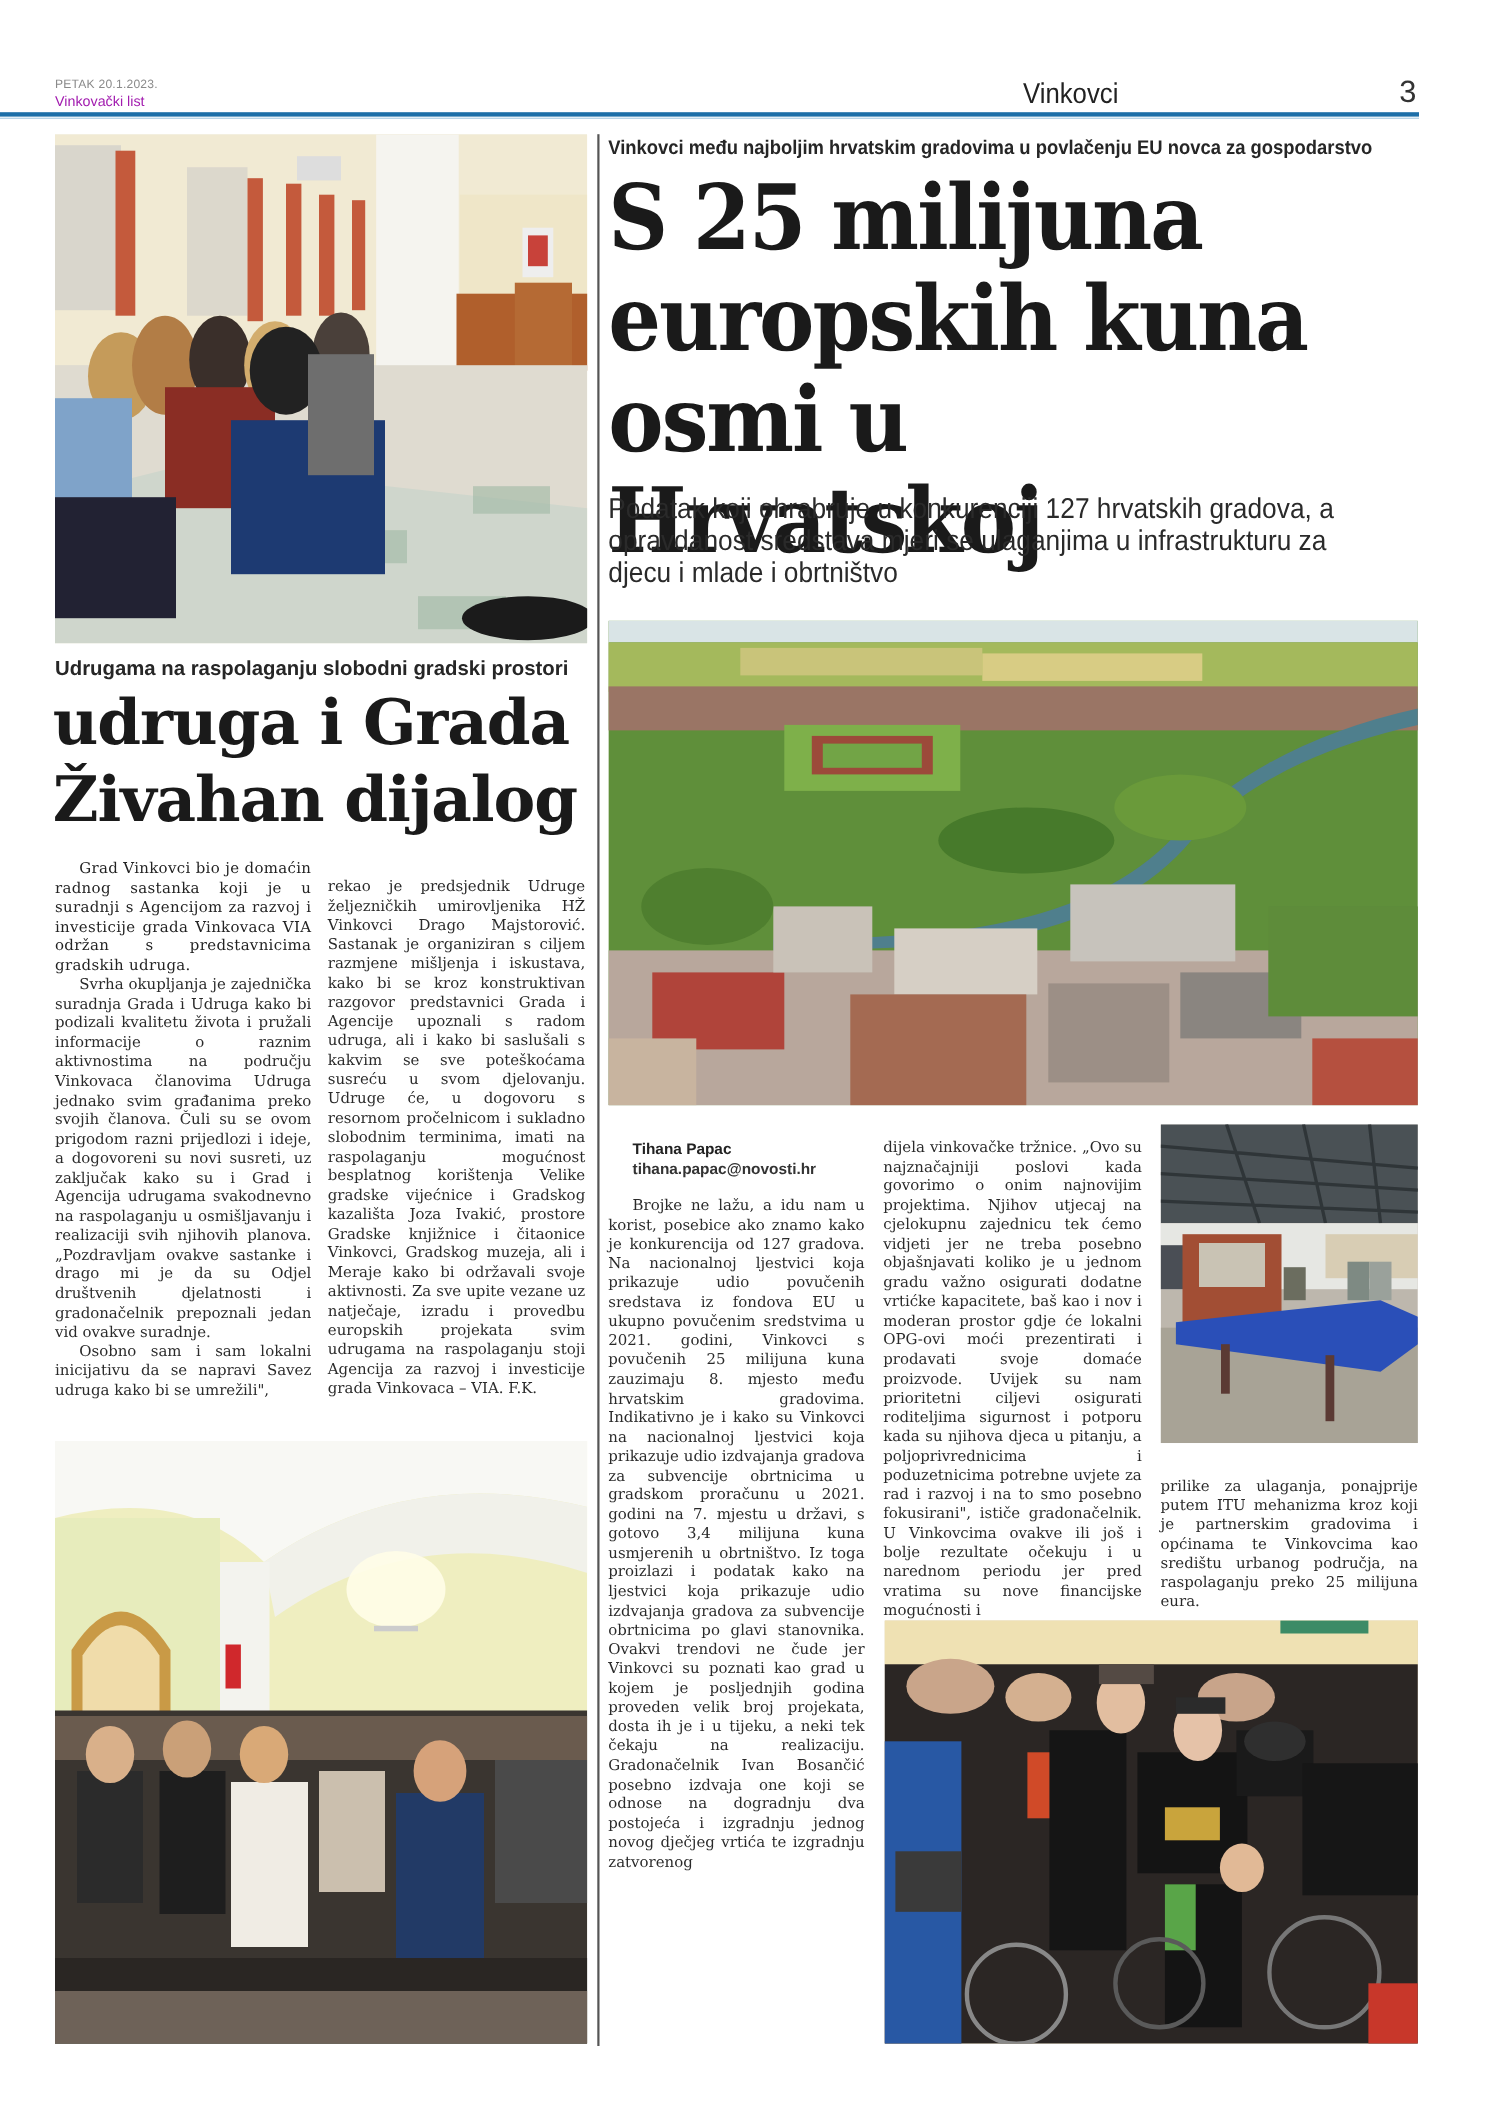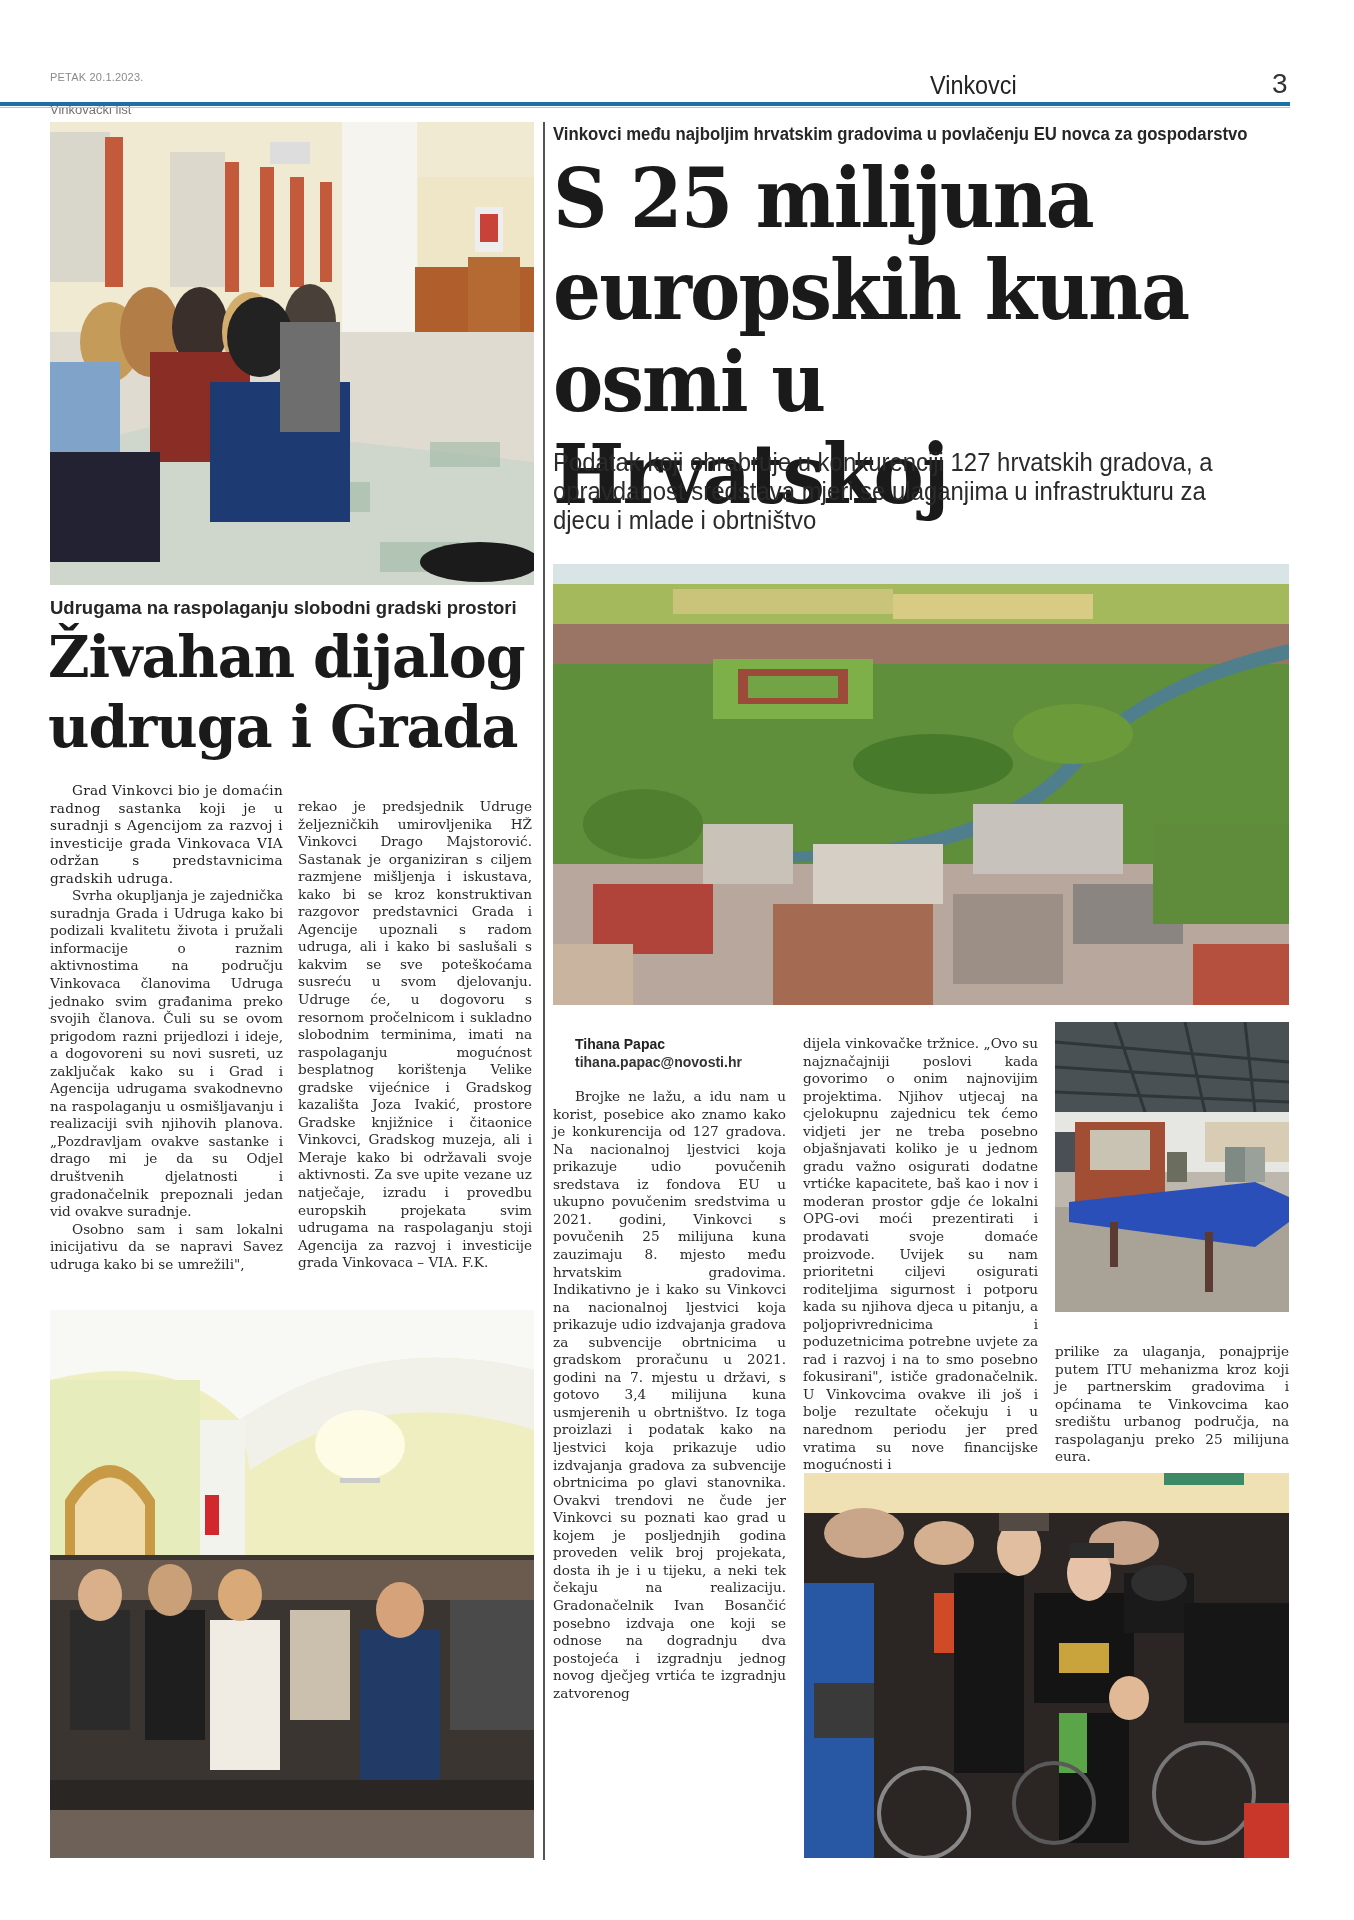--- a/index.html
+++ b/index.html
@@ -1,21 +1,21 @@
 <!DOCTYPE html>
 <html><head>
 <meta charset="utf-8">
 <style>
   * { box-sizing: border-box; margin: 0; padding: 0; }
   html, body { width: 1354px; height: 1920px; background: #ffffff; overflow: hidden; }
   body { position: relative; font-family: "DejaVu Serif", serif; color: #1e1e1e; }
 
   
   .hdr-date { position: absolute; left: 50px; top: 71px; font: 11px "Liberation Sans", sans-serif; color: #8a8a8a; letter-spacing: 0.2px; }
-  .hdr-paper { position: absolute; left: 50px; top: 102px; font: 13px "Liberation Sans", sans-serif; color: #737373; }
+  .hdr-paper { position: absolute; left: 50px; top: 84px; font: 13px "Liberation Sans", sans-serif; color: #a21caf; }
   .hdr-section { position: absolute; left: 930px; top: 70px; font: 26px "Liberation Sans", sans-serif; color: #222; transform: scaleX(0.9); transform-origin: left top; }
   .hdr-page { position: absolute; left: 1272px; top: 68px; font: 28px "Liberation Sans", sans-serif; color: #333; font-weight: 300; }
   .hdr-rule { position: absolute; left: 0; top: 102px; width: 1290px; height: 4px; background: #1d6fa8; }
   .hdr-rule-thin { position: absolute; left: 0; top: 107px; width: 1290px; height: 1px; background: #a9cbe2; }
 
   
   .col-rule { position: absolute; left: 543px; top: 122px; width: 2px; height: 1738px; background: #555; }
 
   
   .photo { position: absolute; overflow: hidden; }
@@ -96,22 +96,22 @@
     <ellipse cx="210" cy="215" rx="33" ry="40" fill="#222"></ellipse>
     <rect x="230" y="200" width="60" height="110" fill="#6e6e6e"></rect>
     <rect x="0" y="240" width="70" height="130" fill="#7fa3c9"></rect>
     <rect x="0" y="330" width="110" height="110" fill="#223"></rect>
     <ellipse cx="430" cy="440" rx="60" ry="20" fill="#1b1b1b"></ellipse>
   </svg>
 </div>
 
 <div class="kicker" id="left-kicker">Udrugama na raspolaganju slobodni gradski prostori</div>
 <div class="headline-left">
+  <div>udruga i Grada</div>
   <div>Živahan dijalog</div>
-  <div>udruga i Grada</div>
 </div>
 
 <div class="col" id="left-col1">
   <p class="lead lead-spaced">Grad Vinkovci bio je domaćin radnog sastanka koji je u suradnji s Agencijom za razvoj i investicije grada Vinkovaca VIA održan s predstavnicima gradskih udruga.</p>
   <p>Svrha okupljanja je zajednička suradnja Grada i Udruga kako bi podizali kvalitetu života i pružali informacije o raznim aktivnostima na području Vinkovaca članovima Udruga jednako svim građanima preko svojih članova. Čuli su se ovom prigodom razni prijedlozi i ideje, a dogovoreni su novi susreti, uz zaključak kako su i Grad i Agencija udrugama svakodnevno na raspolaganju u osmišljavanju i realizaciji svih njihovih planova. „Pozdravljam ovakve sastanke i drago mi je da su Odjel društvenih djelatnosti i gradonačelnik prepoznali jedan vid ovakve suradnje.</p>
   <p>Osobno sam i sam lokalni inicijativu da se napravi Savez udruga kako bi se umrežili",</p>
 </div>
 <div class="col" id="left-col2">
   <p class="noindent">rekao je predsjednik Udruge željezničkih umirovljenika HŽ Vinkovci Drago Majstorović. Sastanak je organiziran s ciljem razmjene mišljenja i iskustava, kako bi se kroz konstruktivan razgovor predstavnici Grada i Agencije upoznali s radom udruga, ali i kako bi saslušali s kakvim se sve poteškoćama susreću u svom djelovanju. Udruge će, u dogovoru s resornom pročelnicom i sukladno slobodnim terminima, imati na raspolaganju mogućnost besplatnog korištenja Velike gradske vijećnice i Gradskog kazališta Joza Ivakić, prostore Gradske knjižnice i čitaonice Vinkovci, Gradskog muzeja, ali i Meraje kako bi održavali svoje aktivnosti. Za sve upite vezane uz natječaje, izradu i provedbu europskih projekata svim udrugama na raspolaganju stoji Agencija za razvoj i investicije grada Vinkovaca – VIA. F.K.</p>
 </div>

